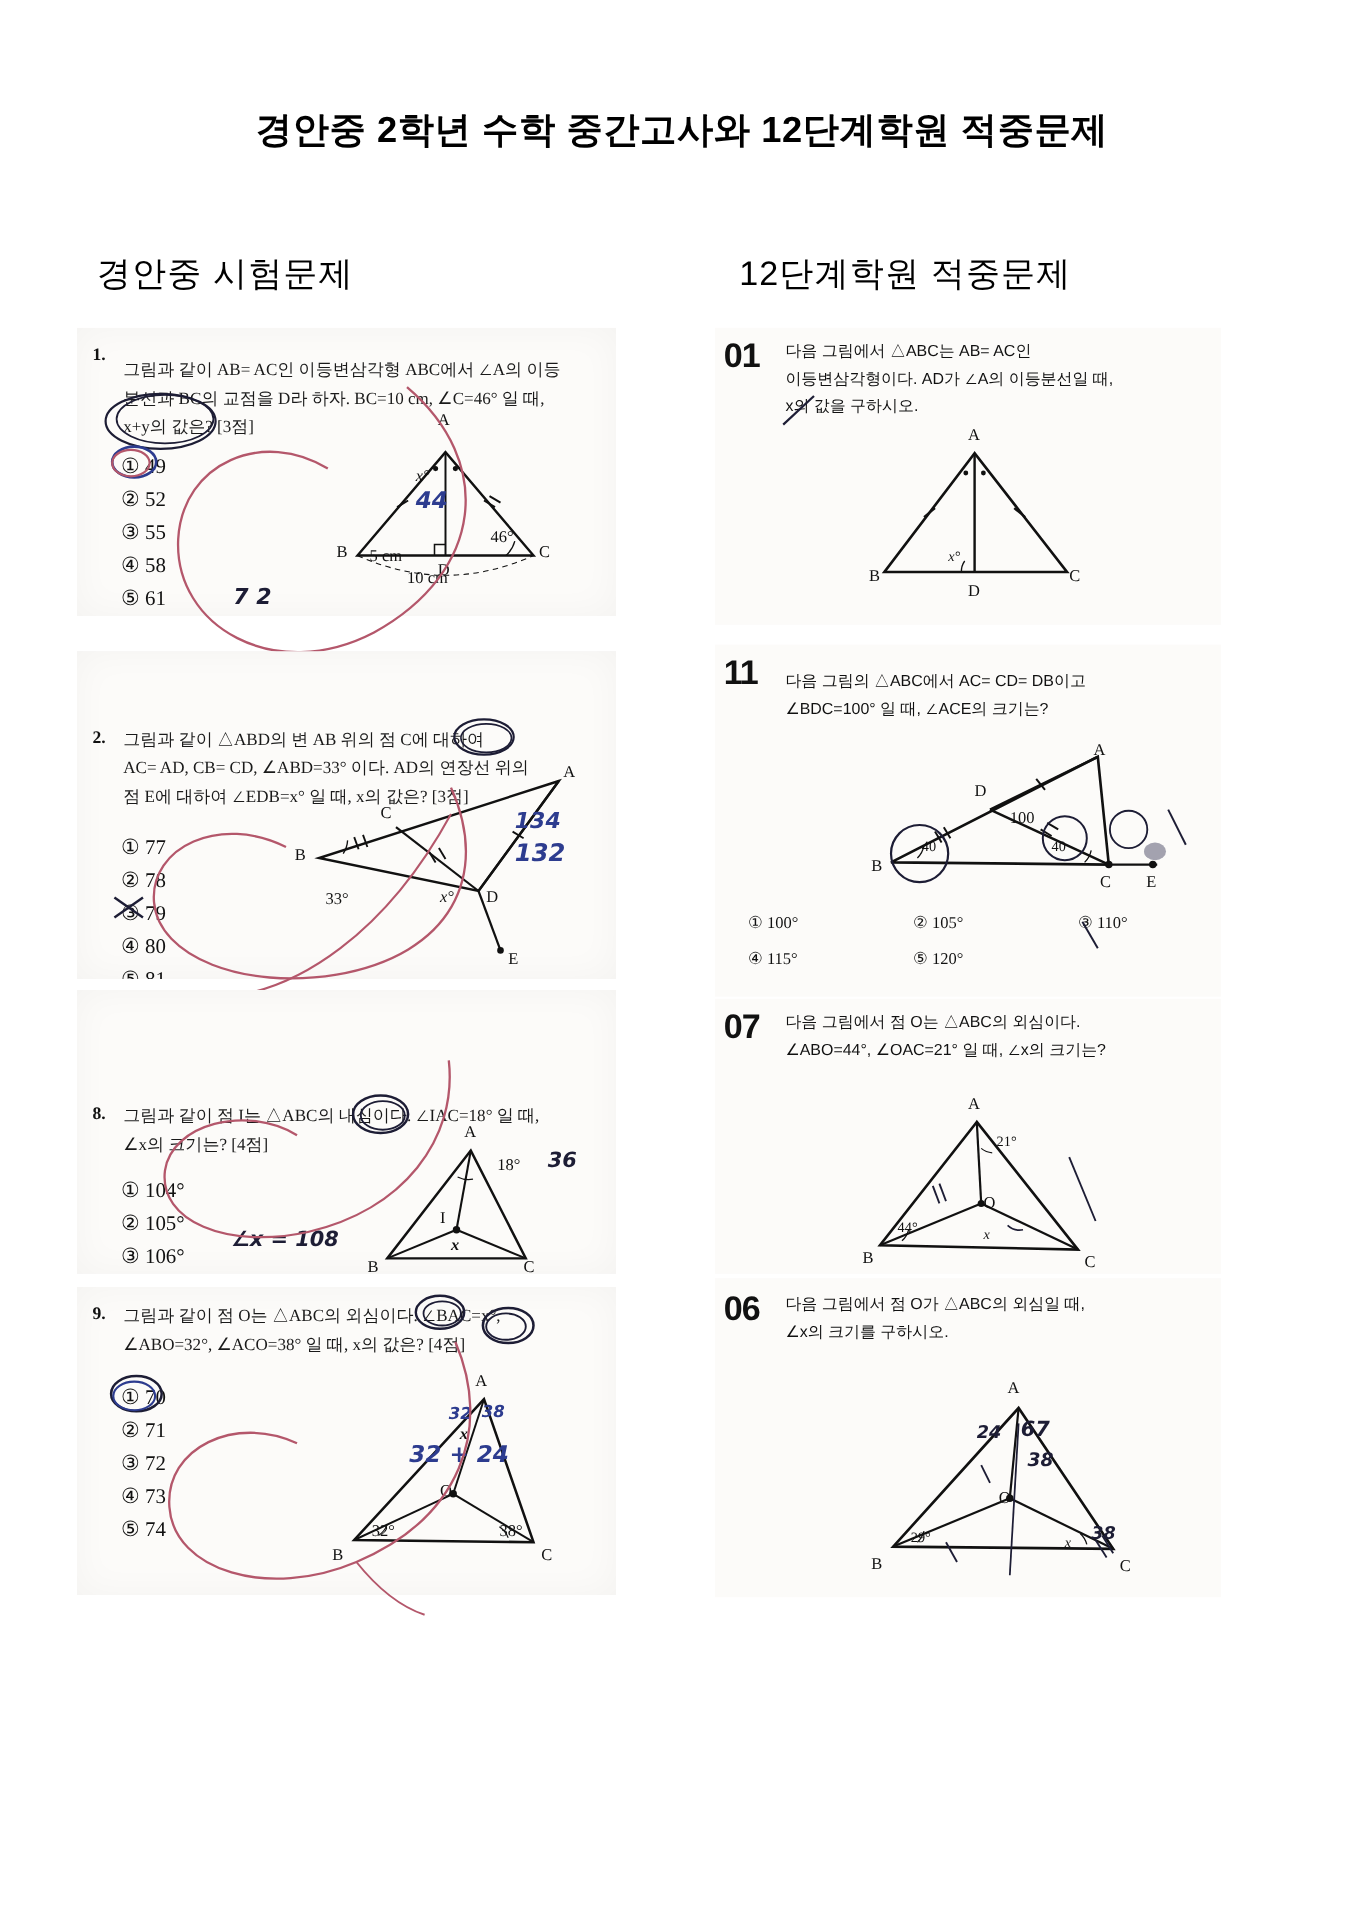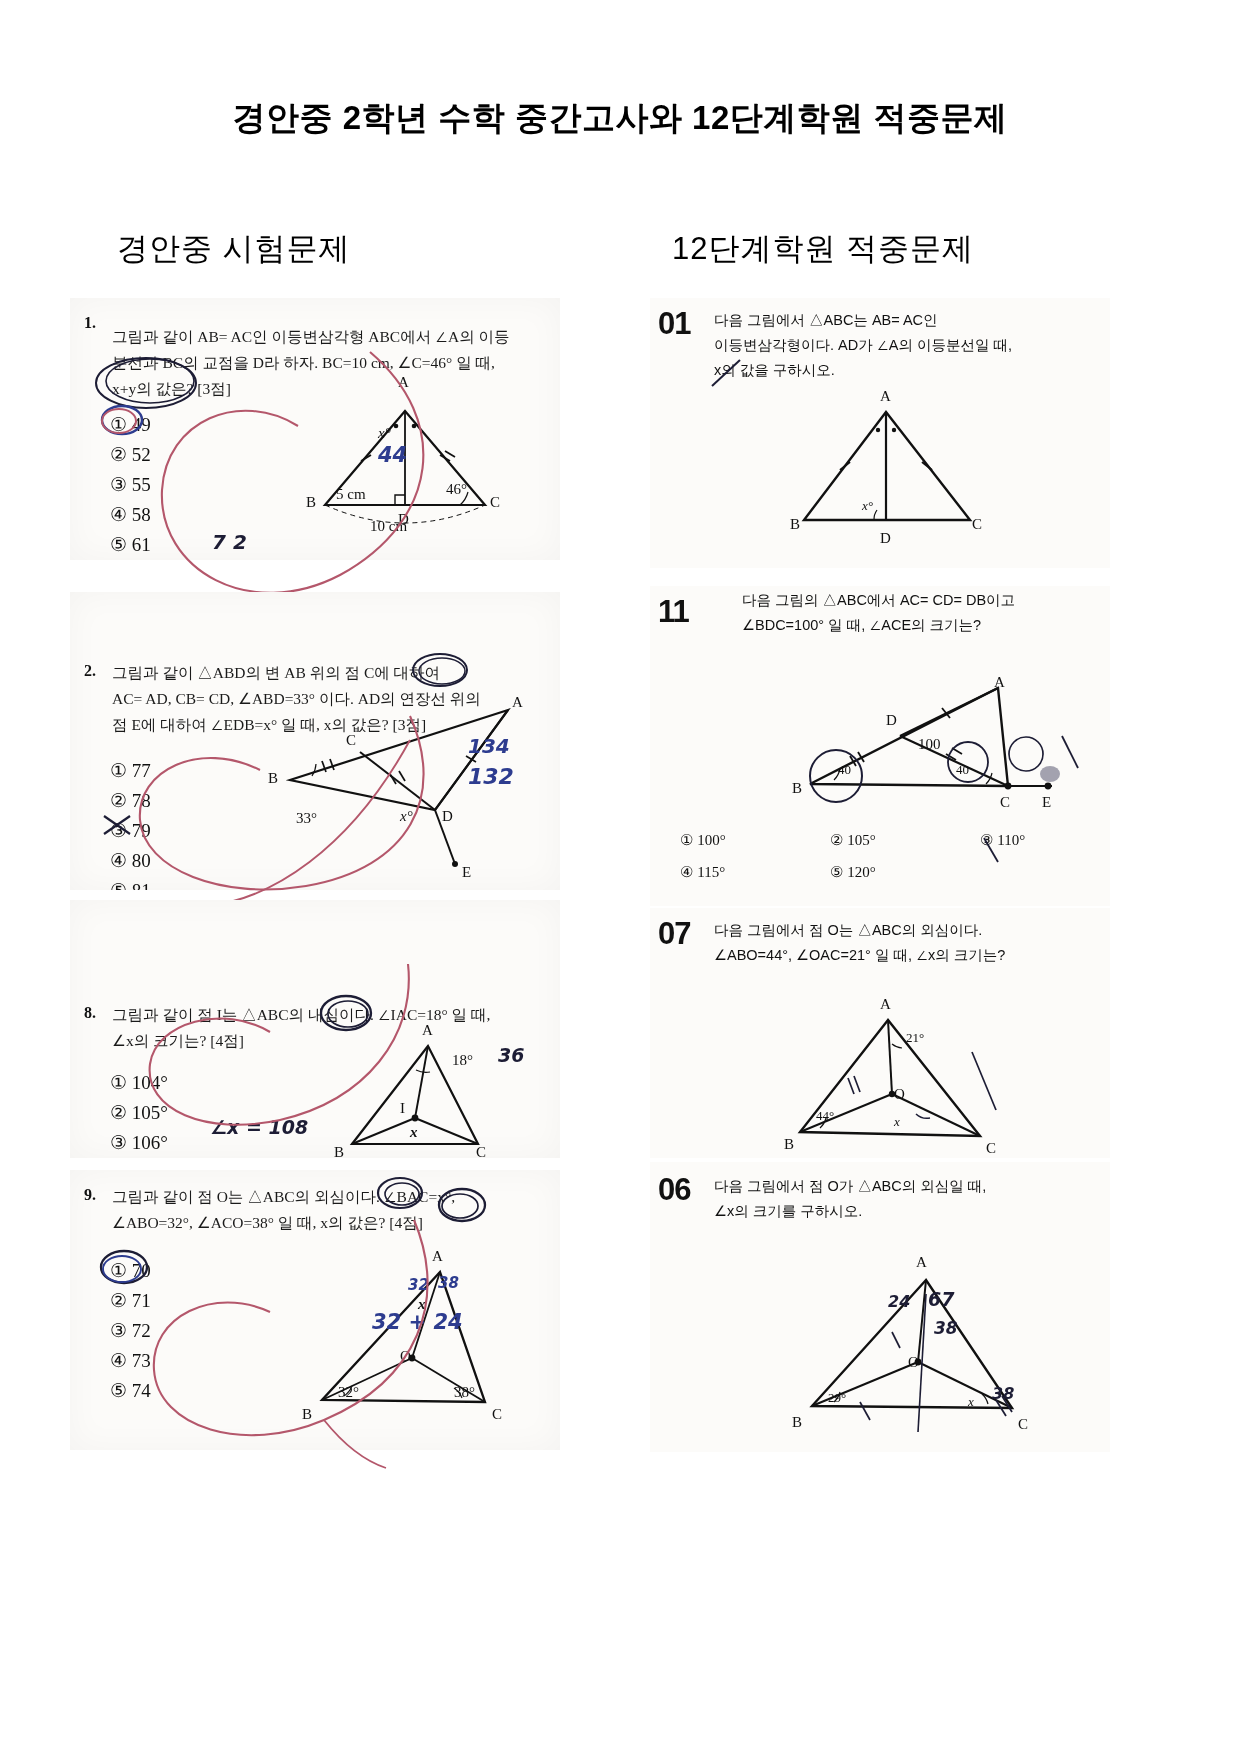--- a/index.html
+++ b/index.html
@@ -24,21 +24,21 @@
     color:#000;
   }
 
   .col-head {
     position:absolute;
     font-family:"Liberation Sans", sans-serif;
     font-size:31px;
     color:#000;
     letter-spacing:1px;
   }
-  .col-head.left  { top:228px; left:88px;margin-left:29px; }
+  .col-head.left  { top:228px; left:88px; }
   .col-head.right { top:228px; left:672px; }
 
   
   .scan {
     position:absolute;
     background:#fcfbf9;
     overflow:hidden;
   }
   .scan.shade { box-shadow: inset 0 0 34px rgba(0,0,0,0.035); }
 
@@ -146,21 +146,21 @@
       <circle cx="114" cy="33" r="2.3" fill="#111"></circle>
       <polyline points="95,112 95,102 105,102" fill="none" stroke="#111" stroke-width="1.4"></polyline>
       <path d="M160,112 a26,26 0 0 0 8,-13" fill="none" stroke="#111" stroke-width="1.2"></path>
     </svg>
     <div class="lbl" style="left:328px; top:76px;">A</div>
     <div class="lbl" style="left:236px; top:196px;">B</div>
     <div class="lbl" style="left:420px; top:196px;">C</div>
     <div class="lbl" style="left:328px; top:213px;">D</div>
     <div class="lbl it" style="left:308px; top:127px;">x°</div>
     <div class="lbl" style="left:376px; top:183px;">46°</div>
-    <div class="lbl" style="left:266px; top:188px;text-align:center;">5 cm</div>
+    <div class="lbl" style="left:266px; top:200px;text-align:center;">5 cm</div>
     <div class="lbl" style="left:300px; top:220px;">10 cm</div>
 
     <div class="hand blue" style="left:308px; top:145px; font-size:21px;">44</div>
     <div class="hand dark" style="left:142px; top:232px; font-size:20px;">7 2</div>
 
     <svg class="ink" style="left:18px; top:55px;" width="130" height="60">
       <ellipse cx="58" cy="30" rx="50" ry="25" fill="none" stroke="#1d1d35" stroke-width="2"></ellipse>
       <ellipse cx="62" cy="28" rx="44" ry="22" fill="none" stroke="#1d1d35" stroke-width="1.6"></ellipse>
     </svg>
     <svg class="ink" style="left:22px; top:104px;" width="60" height="36">
@@ -342,21 +342,21 @@
     <div class="lbl" style="left:230px; top:232px;">D</div>
     <div class="lbl it sm" style="left:212px; top:200px;">x°</div>
 
     <svg class="ink" style="left:56px; top:56px;" width="50" height="40">
       <line x1="6" y1="32" x2="34" y2="6" stroke="#1d1d35" stroke-width="2"></line>
     </svg>
   </div>
 
   <div class="scan" style="left:650px; top:586px; width:460px; height:320px;">
     <div class="rnum" style="left:8px; top:8px;">11</div>
-    <div class="rtext" style="left:64px; top:2px; width:392px;margin-left:28px;">다음 그림의 △ABC에서 AC= CD= DB이고
+    <div class="rtext" style="left:64px; top:22px; width:392px;">다음 그림의 △ABC에서 AC= CD= DB이고
 ∠BDC=100° 일 때, ∠ACE의 크기는?</div>
 
     <svg class="fig" style="left:140px; top:88px;" width="290" height="140" viewBox="0 0 290 140">
       <polygon points="208,14 20,110 218,112" fill="none" stroke="#111" stroke-width="2.4"></polygon>
       <line x1="110" y1="62" x2="218" y2="112" stroke="#111" stroke-width="2.2"></line>
       <line x1="218" y1="112" x2="262" y2="112" stroke="#111" stroke-width="2.2"></line>
       <line x1="208" y1="14" x2="110" y2="62" stroke="#111" stroke-width="2.2"></line>
       <circle cx="218" cy="112" r="3.4" fill="#111"></circle>
       <circle cx="258" cy="112" r="3.4" fill="#111"></circle>
       <line x1="60" y1="82" x2="66" y2="92" stroke="#111" stroke-width="1.8"></line>

